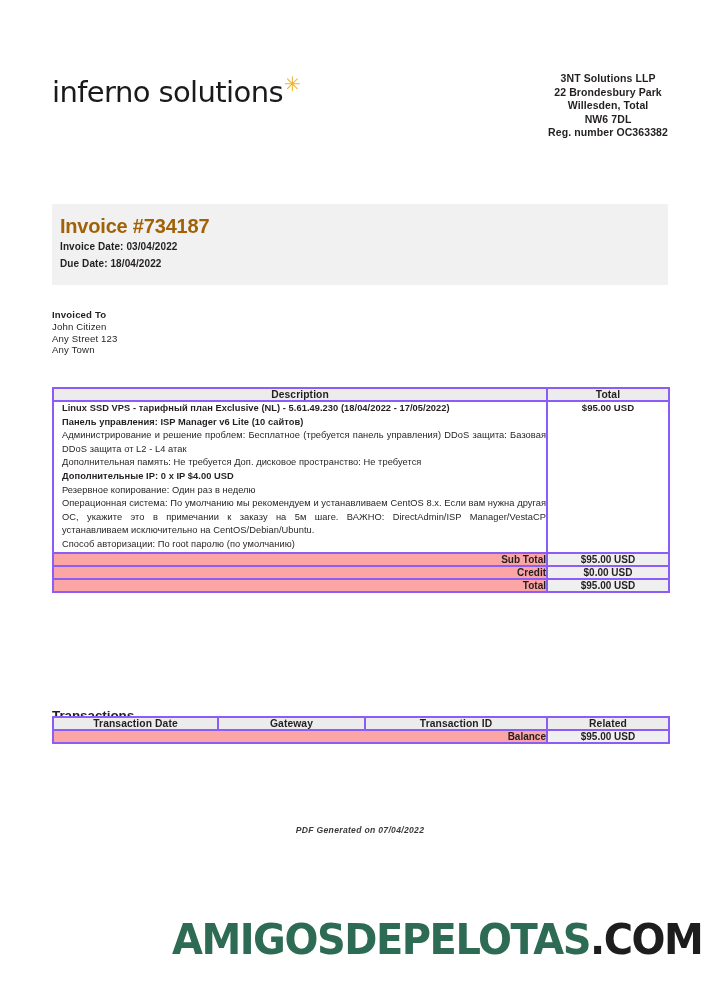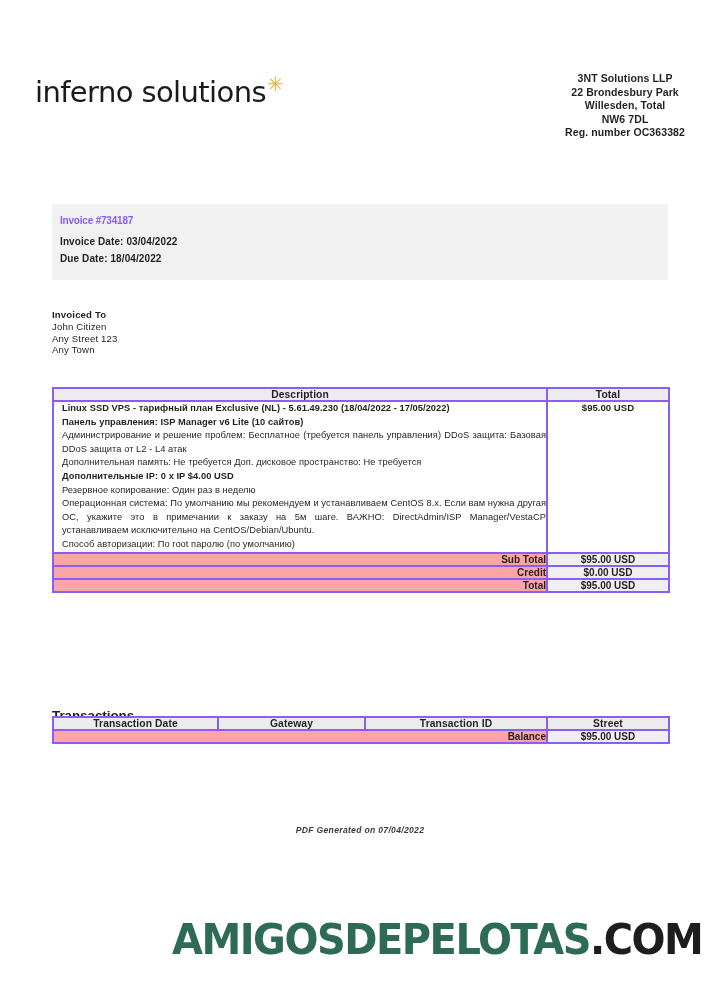--- a/index.html
+++ b/index.html
@@ -17,21 +17,21 @@
   .page { position: relative; width: 720px; height: 1000px; }
 
   
   .header-row {
     position: absolute;
     left: 0; top: 72px;
     width: 720px;
     display: flex;
     justify-content: space-between;
     align-items: flex-start;
-    padding: 0 35px;
+    padding: 0 52px;
   }
   .logo {
     font-size: 29px;
     letter-spacing: -0.6px;
     font-weight: 400;
     color: #1a1a1a;
     font-family: "DejaVu Sans", sans-serif;
     white-space: nowrap;
     line-height: 1;
     position: relative;
@@ -56,25 +56,24 @@
 
   
   .invoice-band {
     position: absolute;
     left: 52px; top: 204px;
     width: 616px;
     background: #f1f1f1;
     padding: 11px 0 13px 8px;
   }
   .invoice-title {
-    font-size: 10px;
-    font-weight: bold;
-    color: #8b5cf6;
+    font-size: 20px;
+    font-weight: bold;
+    color: #a16207;
     letter-spacing: -0.2px;
-    margin-bottom: 7px;
   }
   .invoice-meta {
     font-size: 10px;
     font-weight: bold;
     color: #231f20;
     line-height: 17px;
     letter-spacing: 0.1px;
   }
 
   
@@ -277,21 +276,21 @@
         <col style="width:165px;">
         <col style="width:147px;">
         <col style="width:182px;">
         <col style="width:122px;">
       </colgroup>
     <thead>
       <tr>
         <th class="th-cell">Transaction Date</th>
         <th class="th-cell">Gateway</th>
         <th class="th-cell">Transaction ID</th>
-        <th class="th-cell">Street</th>
+        <th class="th-cell">Related</th>
       </tr>
     </thead>
     <tbody>
       <tr>
         <td class="tot-label" colspan="3">Balance</td>
         <td class="tot-value">$95.00 USD</td>
       </tr>
     </tbody>
   </table>
 

